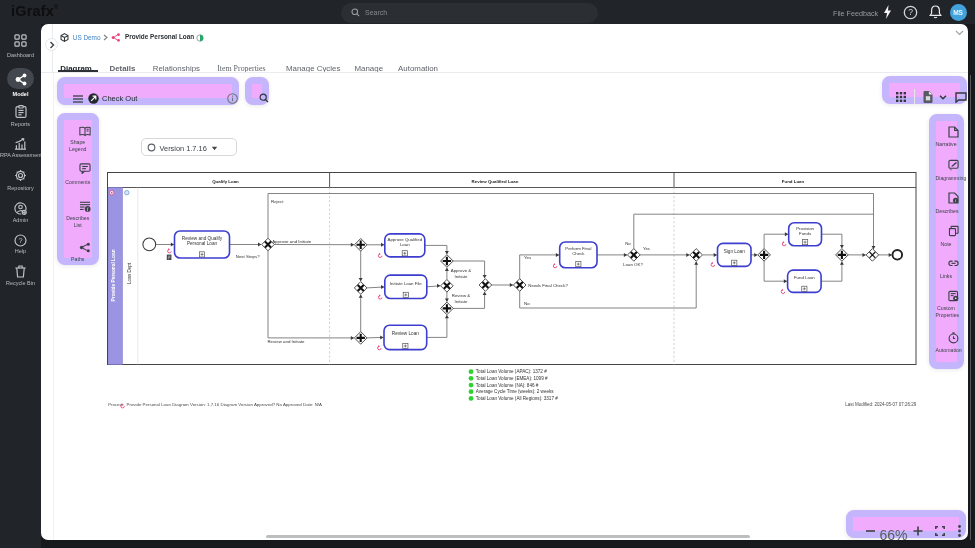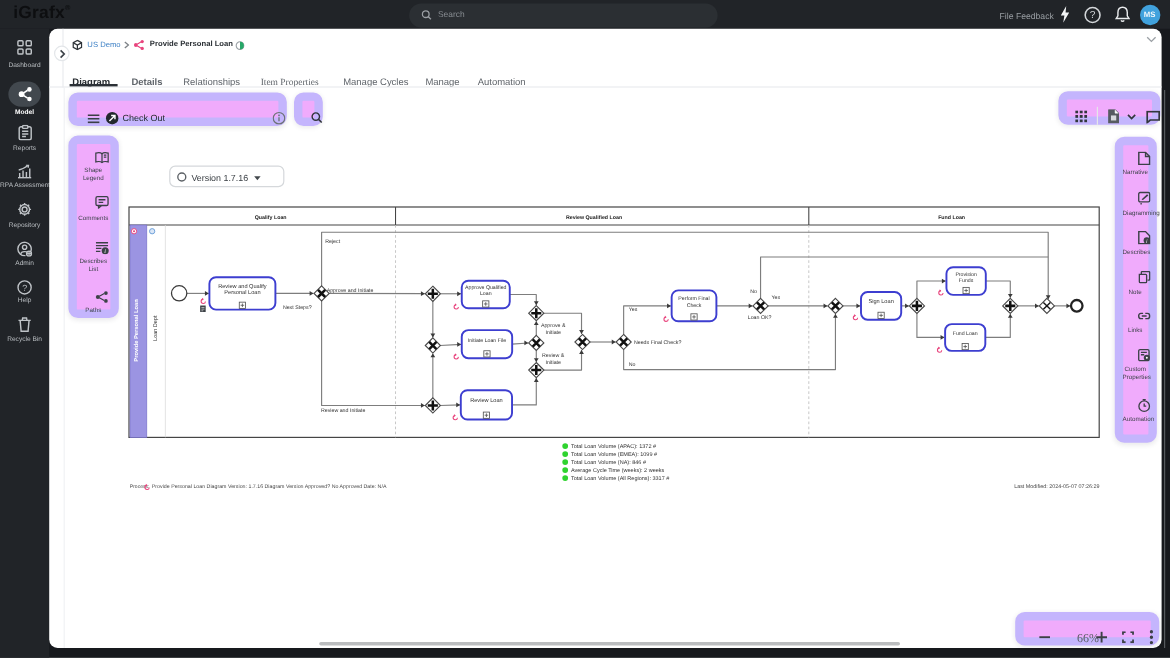--- a/index.html
+++ b/index.html
@@ -308,21 +308,21 @@
         <path d="M6 1.2 L6 2.2"></path>
       </g>
     </svg>
   <div class="flabel" style="top:226.4px;">Automation</div>
 </div>
 
 <div class="card" style="left:845.5px;top:509.5px;width:120px;height:28.5px;">
   <svg class="abs" style="left:13px;top:13px;" width="9" height="2" viewBox="0 0 9 2">
       <line x1="0" y1="1" x2="9" y2="1" stroke="#3c4146" stroke-width="1.6"></line>
     </svg>
-  <div class="abs" style="left:45px;top:10px;font-size:10px;color:#585d62;font-family:Liberation Serif, serif;">66%</div>
+  <div class="abs" style="left:27px;top:10px;font-size:14px;color:#585d62;">66%</div>
   <svg class="abs" style="left:60px;top:9px;" width="10" height="10" viewBox="0 0 10 10">
       <path d="M5 0.5 L5 9.5 M0.5 5 L9.5 5" stroke="#3c4146" stroke-width="1.6"></path>
     </svg>
   <svg class="abs" style="left:82px;top:9px;" width="10" height="10" viewBox="0 0 10 10">
       <g fill="none" stroke="#3c4146" stroke-width="1.5">
         <path d="M0.8 3 L0.8 0.8 L3 0.8 M7 0.8 L9.2 0.8 L9.2 3 M9.2 7 L9.2 9.2 L7 9.2 M3 9.2 L0.8 9.2 L0.8 7"></path>
       </g>
     </svg>
   <svg class="abs" style="left:105px;top:8.5px;" width="3" height="12" viewBox="0 0 3 12">
       <g fill="#3c4146">

